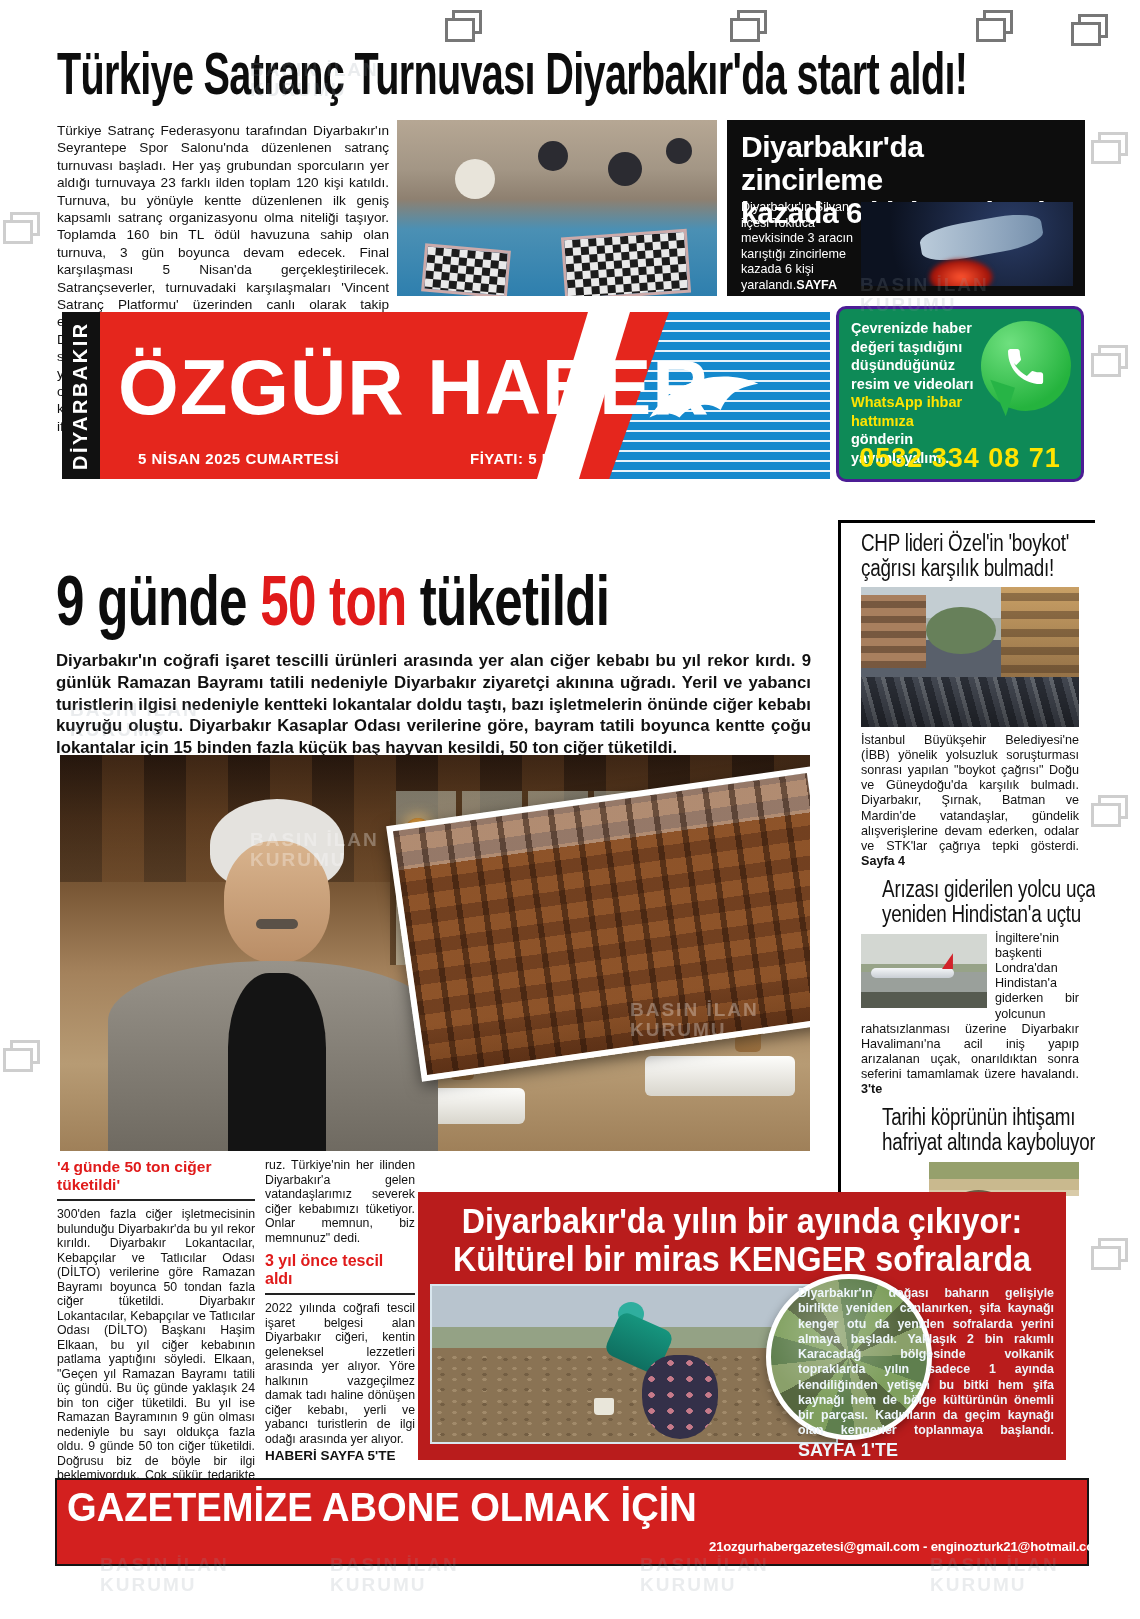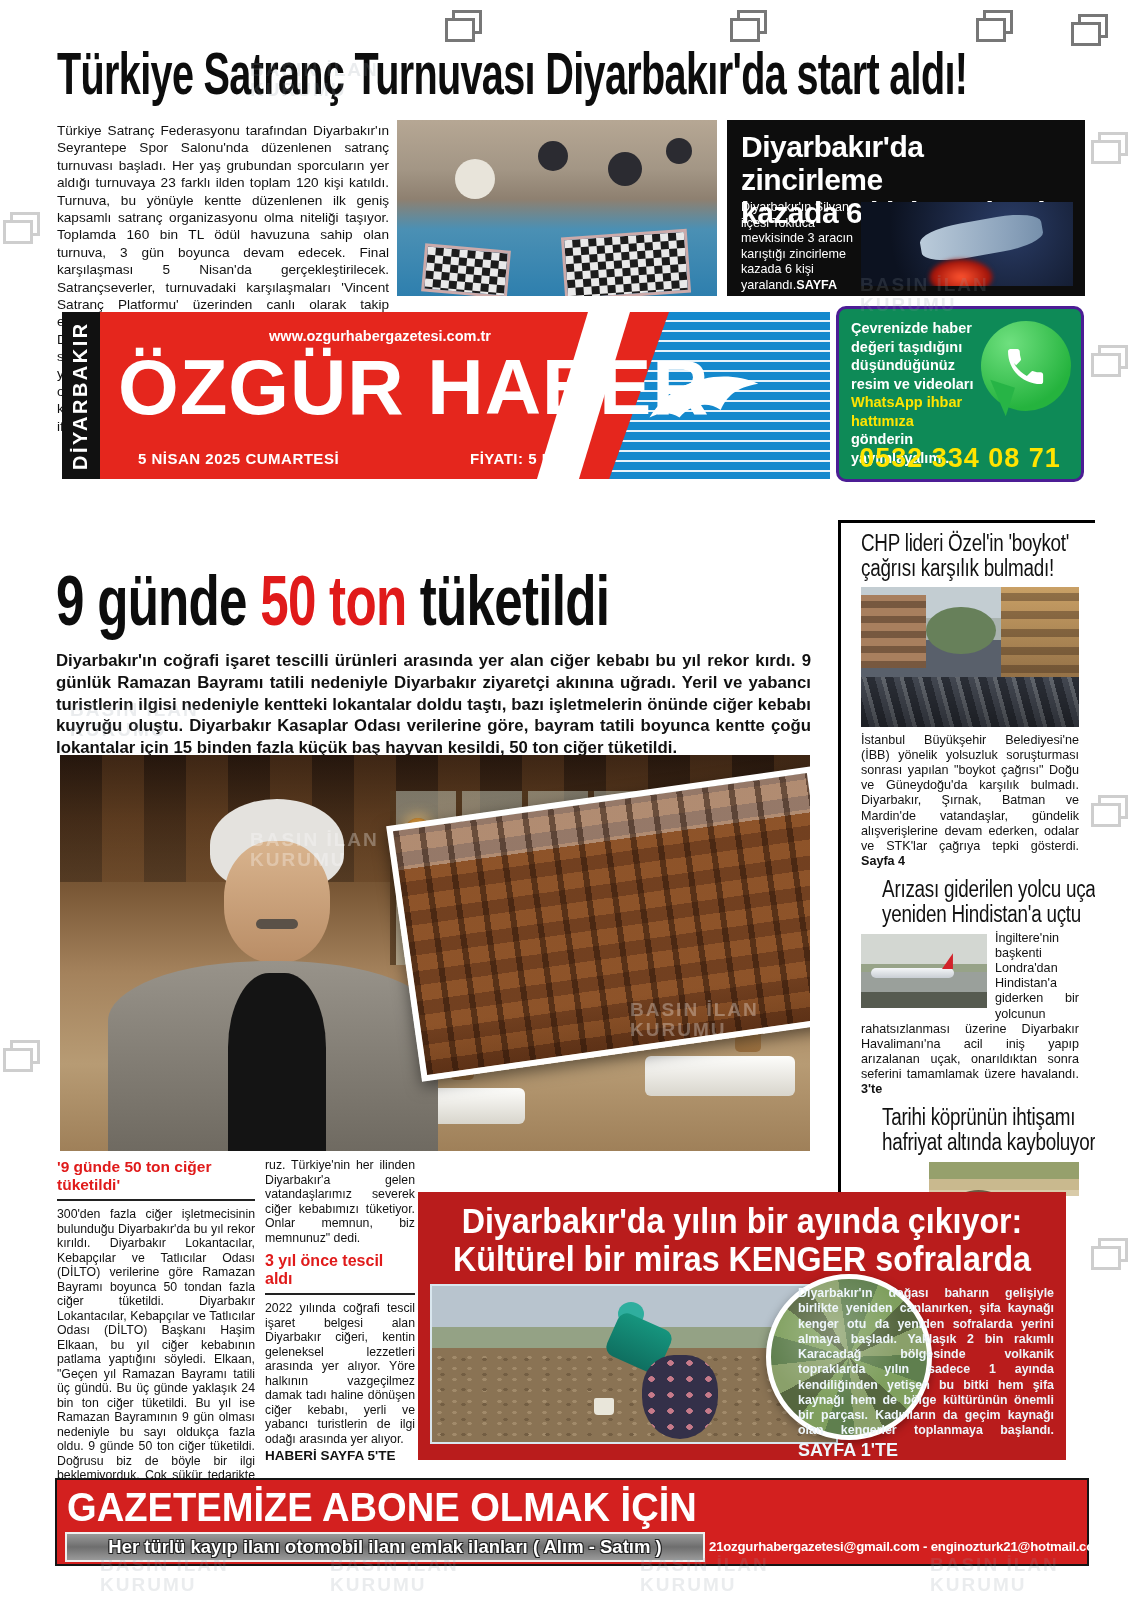--- a/index.html
+++ b/index.html
@@ -210,23 +210,20 @@
     <span>DİYARBAKIR</span>
   </div>
   <div class="abs redband" style="left:100px;top:312px;width:730px;height:167px;"></div>
   <div class="abs wing-slash" style="left:588px;top:312px;width:42px;height:167px;"></div>
   <div class="abs wing" style="left:600px;top:312px;width:230px;height:167px;">
     <div class="stripes"></div>
     <svg width="120" height="70" viewBox="0 0 64 36" style="position:absolute;left:42px;top:48px;">
       <path d="M4 30 C18 8 44 4 62 12 C50 14 45 19 42 26 C35 21 26 23 20 30 C14 26 8 28 4 30 Z" fill="#fff"></path>
     </svg>
   </div>
-  <div class="abs mast-site" style="left:100px;top:328px;width:560px;">
-    <span>www.ozgurhabergazetesi.com.tr</span>
-  </div>
   <div class="abs" style="left:118px;top:342px;">
     <span class="mast-title">ÖZGÜR HABER</span>
   </div>
   <div class="abs mast-small" style="left:138px;top:450px;"><span>5 NİSAN 2025 CUMARTESİ</span></div>
   <div class="abs mast-small" style="left:470px;top:450px;"><span>FİYATI: 5 LİRA</span></div>
 
   <div class="abs wa-box" style="left:836px;top:306px;width:242px;height:170px;">
     <div class="abs wa-text" style="left:12px;top:10px;width:128px;">
       <span>Çevrenizde haber değeri taşıdığını düşündüğünüz resim ve videoları</span>
       <span class="wa-yellow">WhatsApp ihbar hattımıza</span>
@@ -261,21 +258,21 @@
     <div class="chairb" style="left:52%;top:72%;width:24px;height:40px;"></div>
     <div class="man-hair" style="left:150px;top:44px;width:134px;height:92px;"></div>
     <div class="man-face" style="left:164px;top:86px;width:106px;height:122px;"></div>
     <div class="man-mus" style="left:196px;top:164px;width:42px;height:10px;"></div>
     <div class="man-body" style="left:48px;top:206px;width:330px;height:190px;"></div>
     <div class="man-shirt" style="left:168px;top:218px;width:98px;height:178px;"></div>
     <div class="inset-kebab" style="left:342px;top:40px;width:418px;height:246px;"></div>
   </div>
 
   <div class="abs" style="left:57px;top:1158px;width:198px;height:322px;overflow:hidden;">
-    <div class="subhead">'9 günde 50 ton ciğer tüketildi'</div>
+    <div class="subhead">'4 günde 50 ton ciğer tüketildi'</div>
     <div class="rule"></div>
     <div class="colbody jst">300'den fazla ciğer işletmecisinin bulunduğu Diyarbakır'da bu yıl rekor kırıldı. Diyarbakır Lokantacılar, Kebapçılar ve Tatlıcılar Odası (DİLTO) verilerine göre Ramazan Bayramı boyunca 50 tondan fazla ciğer tüketildi. Diyarbakır Lokantacılar, Kebapçılar ve Tatlıcılar Odası (DİLTO) Başkanı Haşim Elkaan, bu yıl ciğer kebabının patlama yaptığını söyledi. Elkaan, "Geçen yıl Ramazan Bayramı tatili üç gündü. Bu üç günde yaklaşık 24 bin ton ciğer tüketildi. Bu yıl ise Ramazan Bayramının 9 gün olması nedeniyle bu sayı oldukça fazla oldu. 9 günde 50 ton ciğer tüketildi. Doğrusu biz de böyle bir ilgi beklemiyorduk. Çok şükür tedarikte sıkıntı çekmiyo-</div>
   </div>
   <div class="abs" style="left:265px;top:1158px;width:150px;height:322px;overflow:hidden;">
     <div class="colbody jst">ruz. Türkiye'nin her ilinden Diyarbakır'a gelen vatandaşlarımız severek ciğer kebabımızı tüketiyor. Onlar memnun, biz memnunuz" dedi.</div>
     <div class="subhead" style="font-size:16px;margin:7px 0 3px 0;">3 yıl önce tescil aldı</div>
     <div class="rule"></div>
     <div class="colbody jst">2022 yılında coğrafi tescil işaret belgesi alan Diyarbakır ciğeri, kentin geleneksel lezzetleri arasında yer alıyor. Yöre halkının vazgeçilmez damak tadı haline dönüşen ciğer kebabı, yerli ve yabancı turistlerin de ilgi odağı arasında yer alıyor.</div>
     <div class="colbody" style="font-weight:bold;font-size:13.5px;margin-top:2px;">HABERİ SAYFA 5'TE</div>
   </div>
@@ -336,21 +333,18 @@
     <div class="abs k-body jst" style="left:380px;top:94px;width:256px;height:164px;">
       <span>Diyarbakır'ın doğası baharın gelişiyle birlikte yeniden canlanırken, şifa kaynağı kenger otu da yeniden sofralarda yerini almaya başladı. Yaklaşık 2 bin rakımlı Karacadağ bölgesinde volkanik topraklarda yılın sadece 1 ayında kendiliğinden yetişen bu bitki hem şifa kaynağı hem de bölge kültürünün önemli bir parçası. Kadınların da geçim kaynağı olan kengerler toplanmaya başlandı.</span>
       <b style="font-size:18px;">SAYFA 1'TE</b>
     </div>
   </div>
 
   <div class="abs footer" style="left:55px;top:1478px;width:1030px;height:84px;">
     <div class="abs" style="left:10px;top:4px;">
       <span class="f-sub" style="display:block;">GAZETEMİZE ABONE OLMAK İÇİN</span>
     </div>
-    <div class="abs f-gray" style="left:8px;top:52px;width:636px;height:26px;">
-      <span class="f-class">Her türlü kayıp ilanı otomobil ilanı emlak ilanları ( Alım - Satım )</span>
-    </div>
     <div class="abs" style="left:652px;top:57px;width:374px;">
       <span class="f-mails">21ozgurhabergazetesi@gmail.com - enginozturk21@hotmail.com</span>
     </div>
   </div>
 
 </div>
 
 </body></html>

